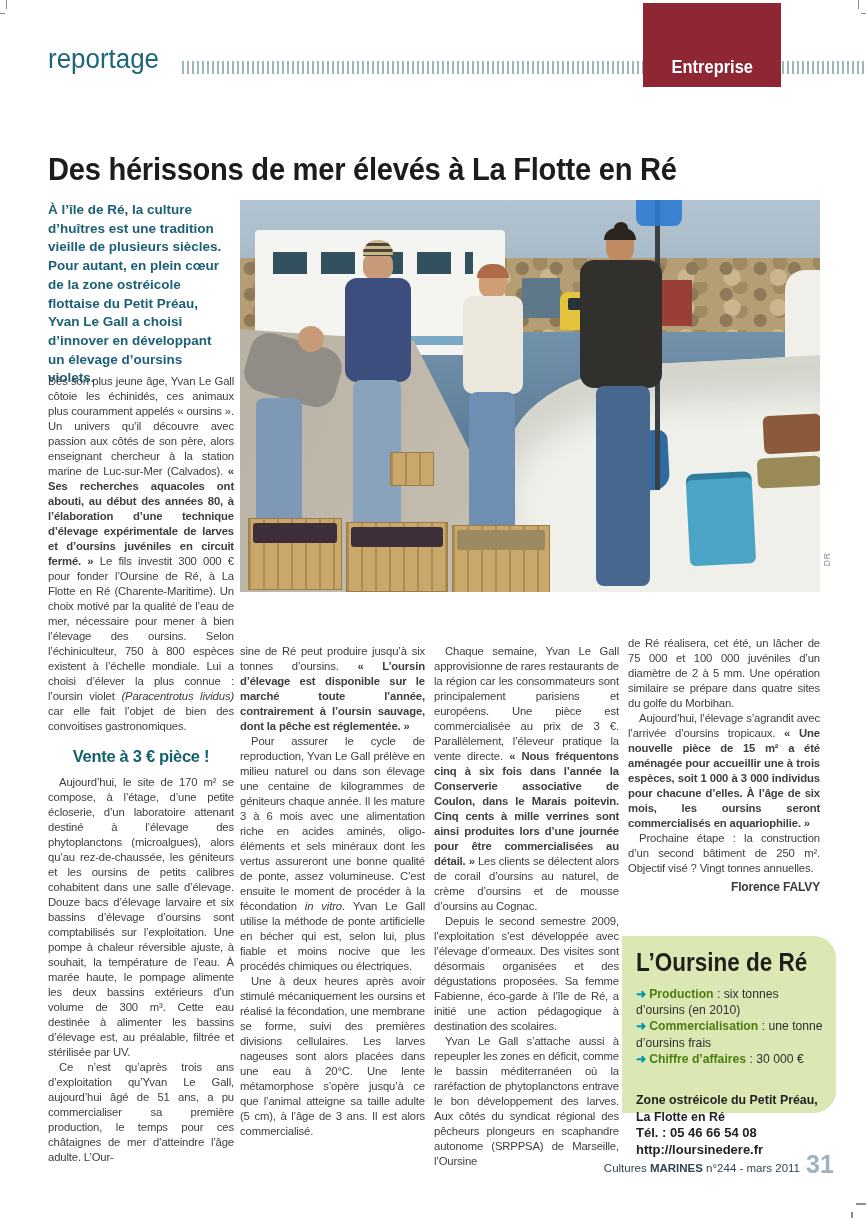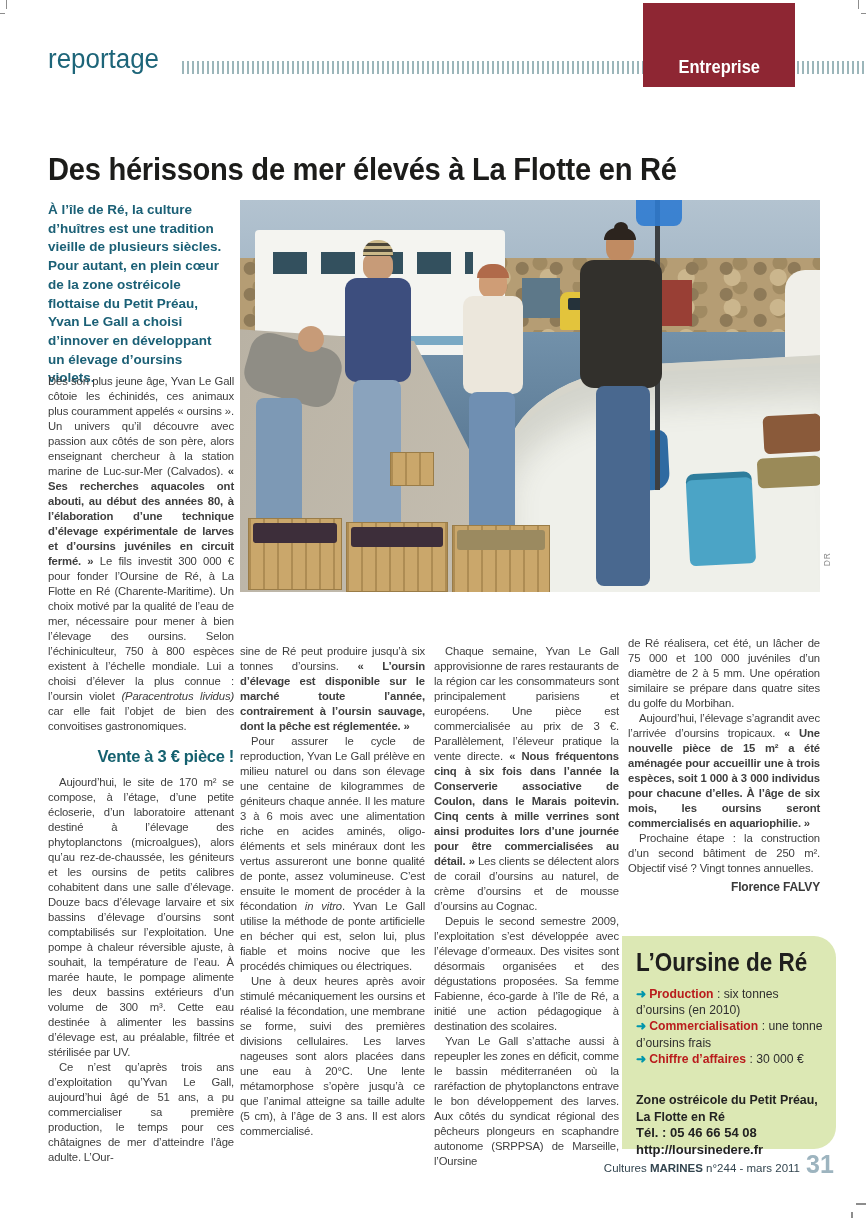--- a/index.html
+++ b/index.html
@@ -7,21 +7,21 @@
         font-family:"Liberation Sans",sans-serif;overflow:hidden;}
 
   
   .crop{position:absolute;background:#8d8d8d;}
 
   
   .kicker{position:absolute;left:48px;top:44px;font-size:27px;color:#1d6579;
           transform:scaleX(.96);transform-origin:left;white-space:nowrap;}
   .dotrule{position:absolute;left:182px;right:0;top:61px;height:13px;
            background:repeating-linear-gradient(90deg,#9cb6ba 0 2px,transparent 2px 5px);}
-  .tagbox{position:absolute;left:643px;top:3px;width:152px;height:84px;background:#8e2633;
+  .tagbox{position:absolute;left:643px;top:3px;width:138px;height:84px;background:#8e2633;
           display:flex;align-items:flex-end;justify-content:center;padding-bottom:9px;box-sizing:border-box;}
   .tagbox span{color:#fff;font-weight:bold;font-size:17.5px;transform:scaleX(.94);}
 
   .title{position:absolute;left:48px;top:131px;font-size:31px;font-weight:bold;color:#1c1c1a;
          letter-spacing:-.3px;transform:scaleX(.94);transform-origin:left;white-space:nowrap;}
 
   .standfirst{position:absolute;left:48px;top:201px;width:182px;font-size:13.5px;line-height:18.7px;
               font-weight:bold;color:#1b6076;text-align:left;}
 
   
@@ -98,32 +98,32 @@
   .col{position:absolute;font-size:11.3px;line-height:15px;color:#3e3e3e;text-align:justify;
        letter-spacing:-.15px;}
   .col p{margin:0;}
   .col p.indent{text-indent:11px;}
   .col .b{font-weight:bold;}
   .col .i{font-style:italic;}
   .col1{left:48px;top:374px;width:186px;}
   .col2{left:240px;top:644px;width:185px;}
   .col3{left:434px;top:644px;width:185px;}
   .col4{left:628px;top:636px;width:192px;}
-  .subhead{display:block;text-align:right;margin:15px 0 11px;font-size:16.5px;font-weight:bold;
+  .subhead{display:block;text-align:center;margin:15px 0 11px;font-size:16.5px;font-weight:bold;
            color:#15616f;letter-spacing:-.3px;}
   .byline{text-align:right;font-weight:bold;font-size:12px;color:#3a3a3a;margin-top:4px;}
 
   
-  .infobox{position:absolute;left:622px;top:936px;width:214px;height:213px;background:#dce8b4;
+  .infobox{position:absolute;left:622px;top:936px;width:214px;height:177px;background:#dce8b4;
            border-radius:0 22px 22px 0;padding:12px 10px 0 14px;box-sizing:border-box;}
   .ib-title{font-size:25px;font-weight:bold;color:#1f1f1d;transform:scaleX(.9);transform-origin:left;
             white-space:nowrap;margin:0 0 9px 0;}
   .ib-item{font-size:12.2px;line-height:16.2px;color:#2f2f2f;}
   .ib-item .arrow{color:#0096ac;font-weight:bold;margin-right:3px;}
-  .ib-item .lbl{font-weight:bold;color:#b91c1c;}
+  .ib-item .lbl{font-weight:bold;color:#4d7c0f;}
   .ib-addr{font-weight:bold;font-size:12.4px;line-height:16.6px;color:#222;margin-top:25px;}
   .ib-line{font-weight:bold;font-size:13px;line-height:16.6px;color:#222;}
 
   
   .footer{position:absolute;right:66px;top:1162px;font-size:11.5px;color:#33454f;white-space:nowrap;}
   .footer .fb{font-weight:bold;}
   .pagenum{position:absolute;left:806px;top:1150px;font-size:25px;font-weight:bold;color:#9db4bf;}
 </style>
 </head>
 <body>

